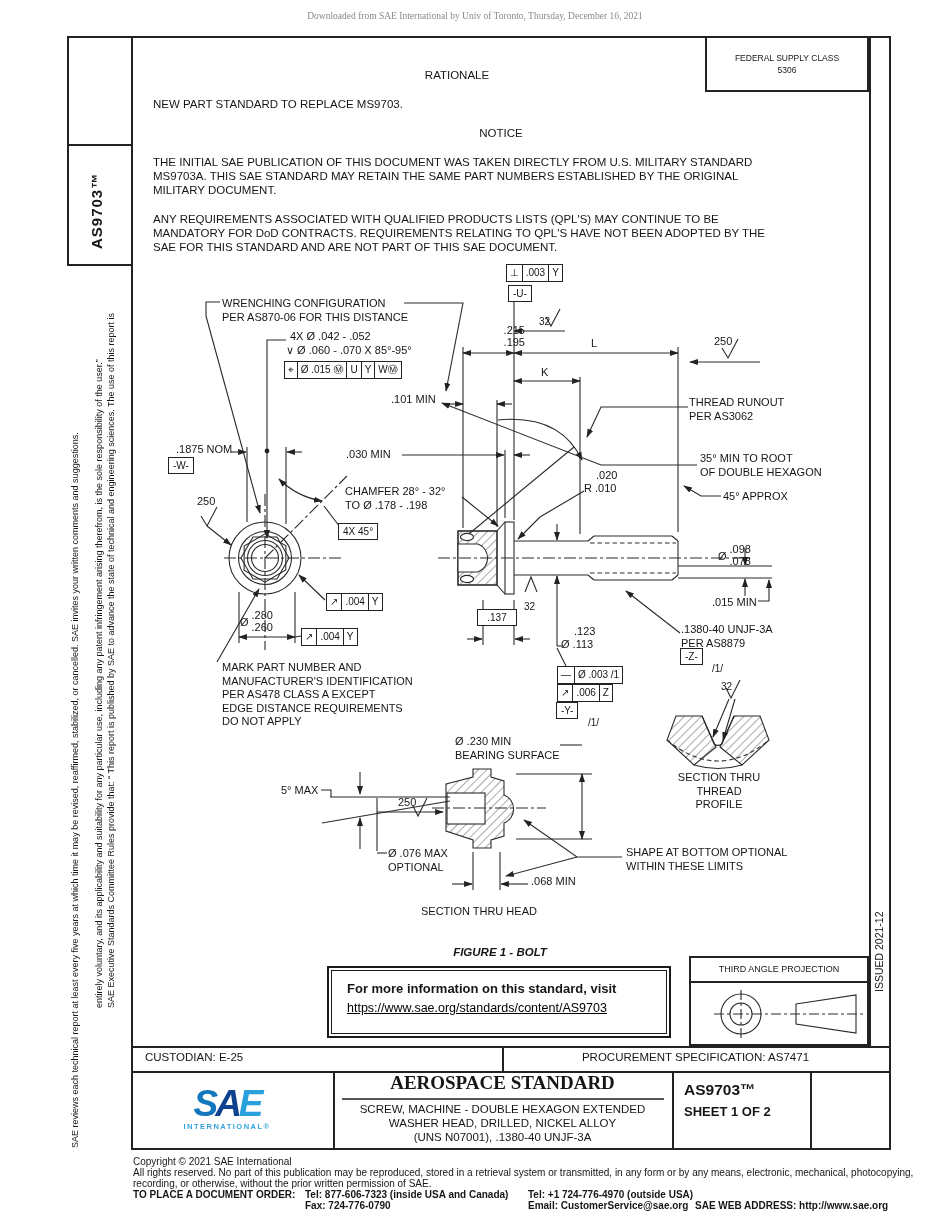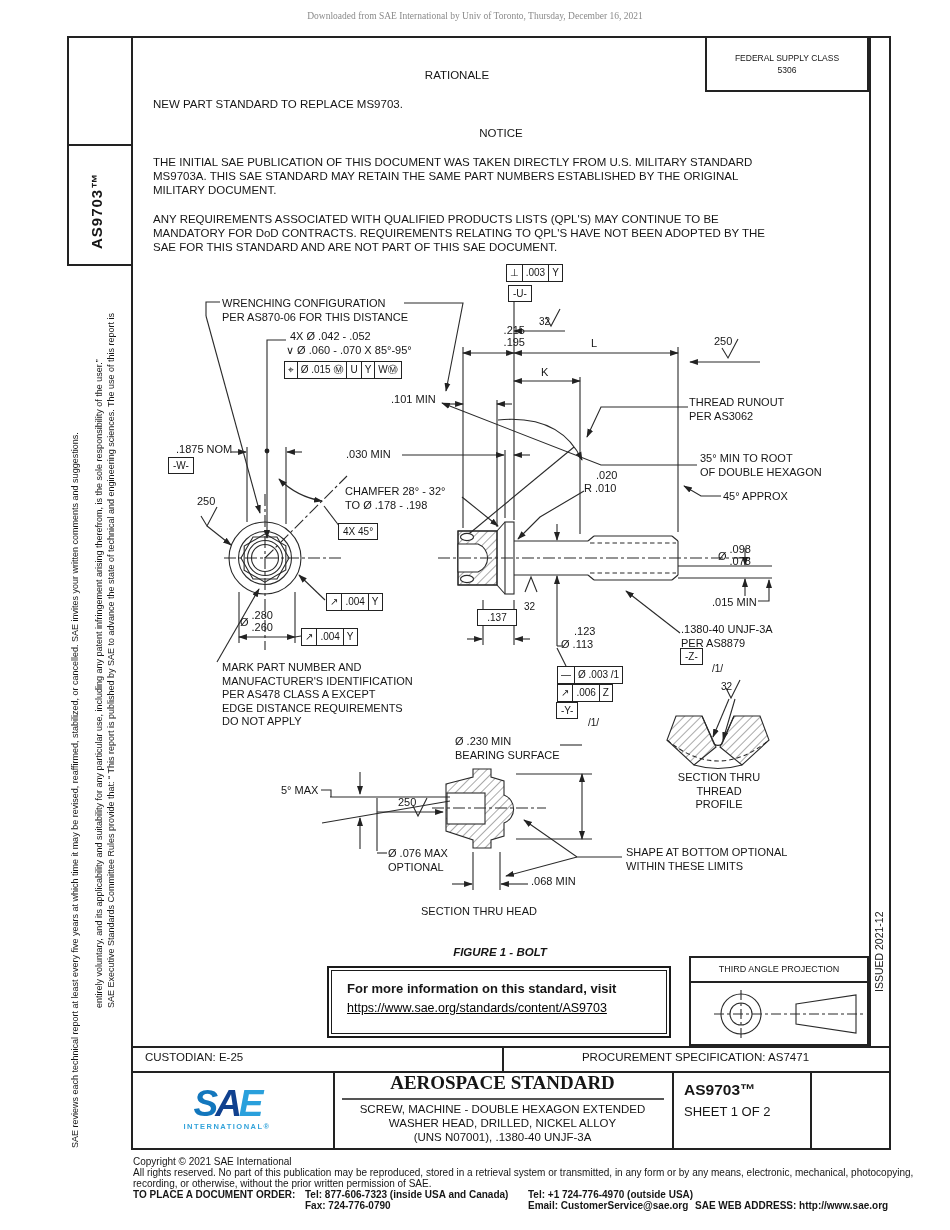--- a/index.html
+++ b/index.html
@@ -360,21 +360,21 @@
     </div>
     <div class="sae-intl">INTERNATIONAL®</div>
   </div>
 
   <div class="lbl b ctr" style="left:335px;top:1076px;width:335px;font-size:19px;font-family:Liberation Serif, serif;">AEROSPACE STANDARD</div>
   <div class="hline" style="left:342px;top:1098px;width:322px;background:#555;"></div>
   <div class="lbl ctr" style="left:335px;top:1103px;width:335px;font-size:11.5px;">SCREW, MACHINE - DOUBLE HEXAGON EXTENDED</div>
   <div class="lbl ctr" style="left:335px;top:1117px;width:335px;font-size:11.5px;">WASHER HEAD, DRILLED, NICKEL ALLOY</div>
   <div class="lbl ctr" style="left:335px;top:1131px;width:335px;font-size:11.5px;">(UNS N07001), .1380-40 UNJF-3A</div>
   <div class="lbl b" style="left:684px;top:1083px;font-size:15.5px;">AS9703™</div>
-  <div class="lbl" style="left:684px;top:1105px;font-size:13px;">SHEET 1 OF 2</div>
+  <div class="lbl" style="left:684px;top:1105px;font-size:13px;font-weight:bold;">SHEET 1 OF 2</div>
 
   <div class="lbl" style="left:133px;top:1155px;font-size:10px;">Copyright © 2021 SAE International</div>
   <div class="lbl" style="left:133px;top:1166px;font-size:10px;">All rights reserved. No part of this publication may be reproduced, stored in a retrieval system or transmitted, in any form or by any means, electronic, mechanical, photocopying,</div>
   <div class="lbl" style="left:133px;top:1177px;font-size:10px;">recording, or otherwise, without the prior written permission of SAE.</div>
   <div class="lbl b" style="left:133px;top:1188px;font-size:10px;">TO PLACE A DOCUMENT ORDER:</div>
   <div class="lbl b" style="left:305px;top:1188px;font-size:10px;">Tel: 877-606-7323 (inside USA and Canada)</div>
   <div class="lbl b" style="left:528px;top:1188px;font-size:10px;">Tel: +1 724-776-4970 (outside USA)</div>
   <div class="lbl b" style="left:305px;top:1199px;font-size:10px;">Fax: 724-776-0790</div>
   <div class="lbl b" style="left:528px;top:1199px;font-size:10px;">Email: CustomerService@sae.org</div>
   <div class="lbl b" style="left:695px;top:1199px;font-size:10px;">SAE WEB ADDRESS: http://www.sae.org</div>

